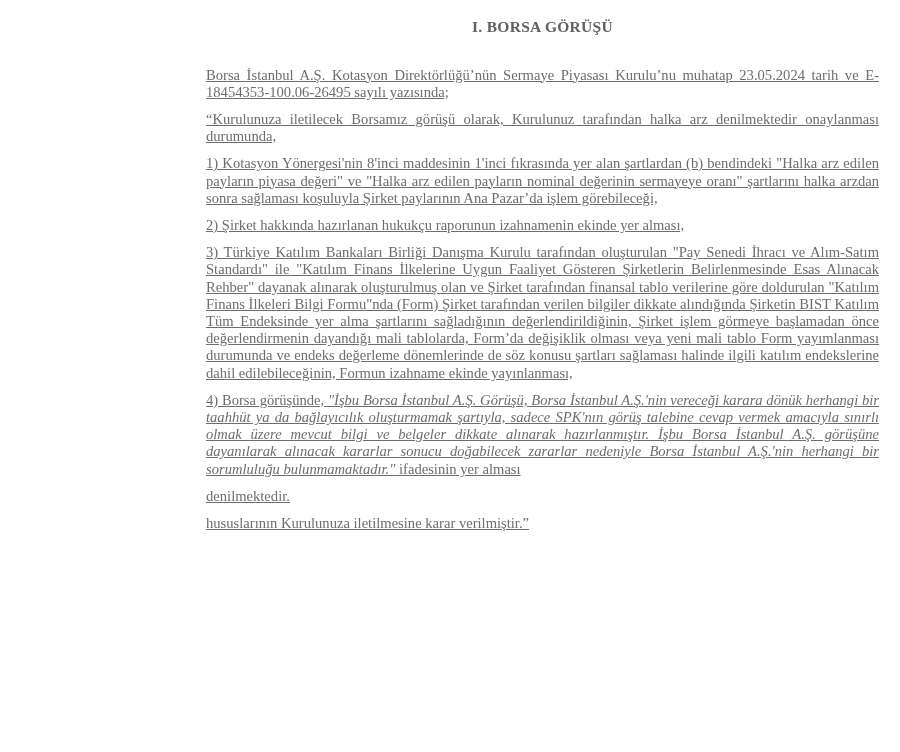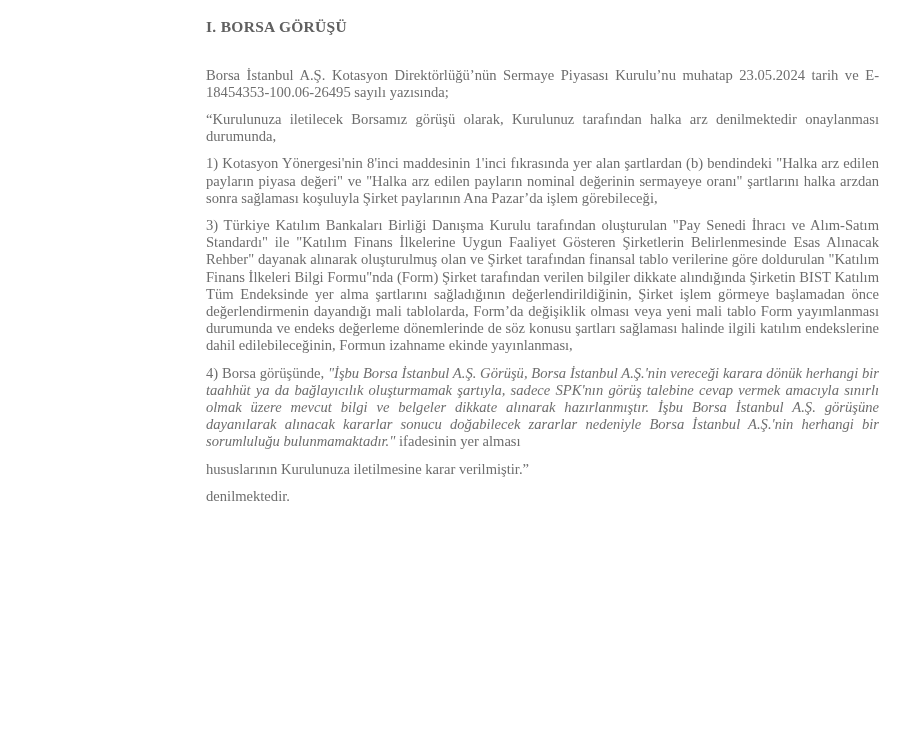--- a/index.html
+++ b/index.html
@@ -28,28 +28,30 @@
     top: 18px;
     width: 673px;
   }
   .doc-title {
     font-size: 15.5px;
     font-weight: bold;
     letter-spacing: 0.3px;
     color: #5f5f5f;
     margin: 0 0 30px 0;
     line-height: 1.2;
+    text-align: center;
   }
   p.para {
     margin: 8px 0 10px 0;
     font-size: 14.6px;
     line-height: 17.2px;
     text-align: justify;
     text-justify: inter-word;
     color: #6d6d6d;
+    text-decoration: underline;
   }
   p.para:last-child {
     margin-bottom: 0;
   }
   .gap-lg {
     margin-bottom: 11px;
   }
   .italic {
     font-style: italic;
   }
@@ -68,23 +70,24 @@
   <div class="content">
 
     <h1 class="doc-title">I. BORSA GÖRÜŞÜ</h1>
 
     <p class="para">Borsa İstanbul A.Ş. Kotasyon Direktörlüğü’nün Sermaye Piyasası Kurulu’nu muhatap 23.05.2024 tarih ve E-18454353-100.06-26495 sayılı yazısında;</p>
 
     <p class="para">“Kurulunuza iletilecek Borsamız görüşü olarak, Kurulunuz tarafından halka arz denilmektedir onaylanması durumunda,</p>
 
     <p class="para">1) Kotasyon Yönergesi'nin 8'inci maddesinin 1'inci fıkrasında yer alan şartlardan (b) bendindeki "Halka arz edilen payların piyasa değeri" ve "Halka arz edilen payların nominal değerinin sermayeye oranı" şartlarını halka arzdan sonra sağlaması koşuluyla Şirket paylarının Ana Pazar’da işlem görebileceği,</p>
 
+    <p class="para">2) Şirket hakkında hazırlanan hukukçu raporunun izahnamenin ekinde yer alması,</p>
 
     <p class="para">3) Türkiye Katılım Bankaları Birliği Danışma Kurulu tarafından oluşturulan "Pay Senedi İhracı ve Alım-Satım Standardı" ile "Katılım Finans İlkelerine Uygun Faaliyet Gösteren Şirketlerin Belirlenmesinde Esas Alınacak Rehber" dayanak alınarak oluşturulmuş olan ve Şirket tarafından finansal tablo verilerine göre doldurulan "Katılım Finans İlkeleri Bilgi Formu"nda (Form) Şirket tarafından verilen bilgiler dikkate alındığında Şirketin BIST Katılım Tüm Endeksinde yer alma şartlarını sağladığının değerlendirildiğinin, Şirket işlem görmeye başlamadan önce değerlendirmenin dayandığı mali tablolarda, Form’da değişiklik olması veya yeni mali tablo Form yayımlanması durumunda ve endeks değerleme dönemlerinde de söz konusu şartları sağlaması halinde ilgili katılım endekslerine dahil edilebileceğinin, Formun izahname ekinde yayınlanması,</p>
 
     <p class="para gap-lg"><span>4) Borsa görüşünde, </span><span class="italic">"İşbu Borsa İstanbul A.Ş. Görüşü, Borsa İstanbul A.Ş.'nin vereceği karara dönük herhangi bir taahhüt ya da bağlayıcılık oluşturmamak şartıyla, sadece SPK'nın görüş talebine cevap vermek amacıyla sınırlı olmak üzere mevcut bilgi ve belgeler dikkate alınarak hazırlanmıştır. İşbu Borsa İstanbul A.Ş. görüşüne dayanılarak alınacak kararlar sonucu doğabilecek zararlar nedeniyle Borsa İstanbul A.Ş.'nin herhangi bir sorumluluğu bulunmamaktadır."</span><span class="upright"> ifadesinin yer alması</span></p>
 
+    <p class="para">denilmektedir.</p>
+
     <p class="para">hususlarının Kurulunuza iletilmesine karar verilmiştir.”</p>
-
-    <p class="para">denilmektedir.</p>
 
   </div>
 </div>
 
 </body></html>

